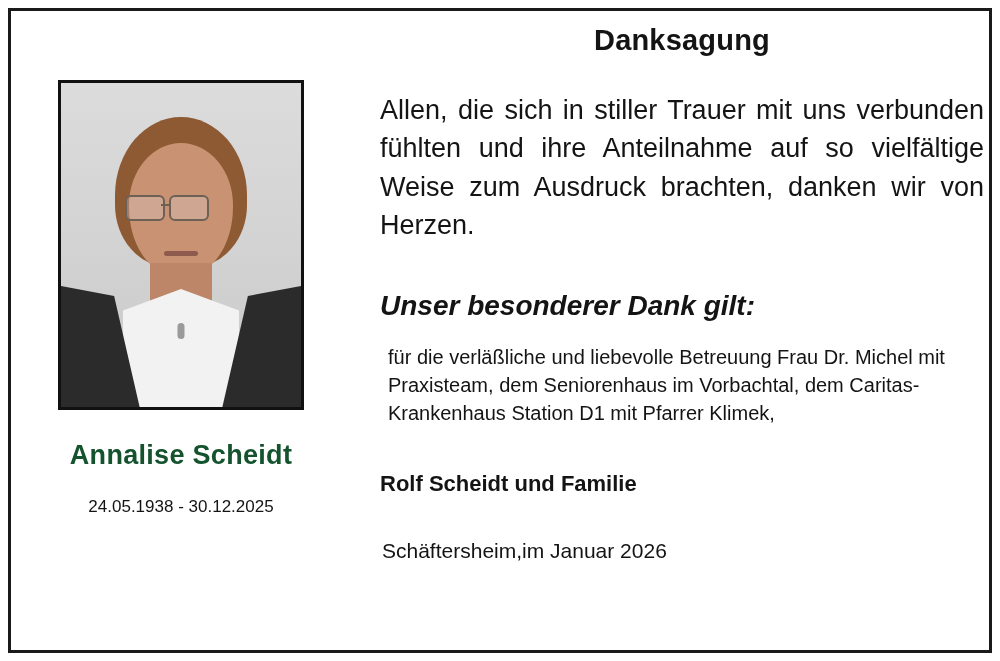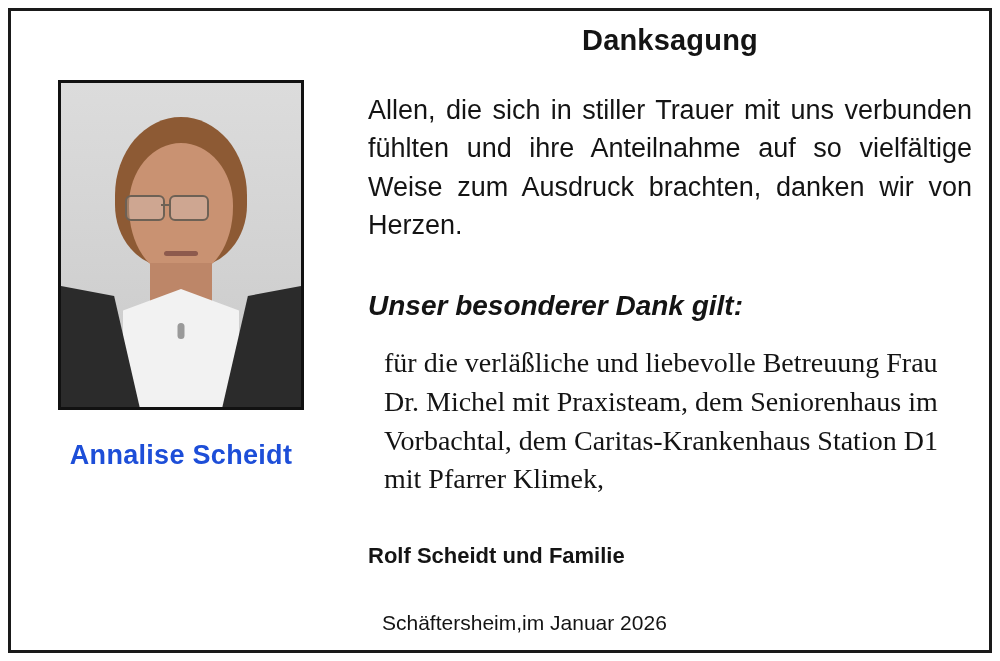--- a/index.html
+++ b/index.html
@@ -135,32 +135,32 @@
     transform: translateX(-50%);
     width: 7px;
     height: 16px;
     background: #9a9a9a;
     border-radius: 4px;
   }
   .name {
     margin-top: 30px;
     font-size: 27px;
     font-weight: bold;
-    color: #1d4ed8;
+    color: #14532d;
     letter-spacing: 0.3px;
   }
   .dates {
     margin-top: 26px;
     font-size: 17px;
     color: #141414;
   }
   
   .right-col {
     position: absolute;
-    left: 368px;
+    left: 380px;
     top: 24px;
     width: 604px;
     color: #141414;
   }
   .heading {
     font-size: 29px;
     font-weight: bold;
     text-align: center;
     margin: 0 0 34px 0;
     letter-spacing: 0.2px;
@@ -171,38 +171,37 @@
     text-align: justify;
     margin: 0;
   }
   .thanks-title {
     font-size: 28px;
     font-weight: bold;
     margin: 46px 0 22px 0;
     font-style: italic;
   }
   .para {
-    font-size: 28px;
+    font-size: 20px;
     line-height: 1.38;
-    margin: 0 0 16px 16px;
-    font-family: Liberation Serif, serif;
+    margin: 0 0 16px 8px;
   }
   .para.second {
     margin-top: 24px;
   }
   .signature {
     font-size: 22px;
     font-weight: bold;
     text-align: left;
     margin-top: 44px;
   }
   .place-date {
     font-size: 21px;
     margin-top: 42px;
-    margin-left: 14px;
+    margin-left: 2px;
   }
 </style>
 </head>
 <body>
 
 <div class="page">
 
   <div class="border-frame"></div>
 
   <div class="left-col">
@@ -217,20 +216,21 @@
         <div class="p-mouth"></div>
         <div class="p-neck"></div>
         <div class="p-collar"></div>
         <div class="p-jacket-l"></div>
         <div class="p-jacket-r"></div>
         <div class="p-pendant"></div>
       </div>
     </div>
 
     <div class="name">Annalise Scheidt</div>
+    <div class="dates">24.05.1938 - 30.12.2025</div>
   </div>
 
   <div class="right-col">
 
     <h1 class="heading">Danksagung</h1>
 
     <p class="intro">Allen, die sich in stiller Trauer mit uns verbunden fühlten und ihre Anteilnahme auf so vielfältige Weise zum Ausdruck brachten, danken wir von Herzen.</p>
 
     <div class="thanks-title">Unser besonderer Dank gilt:</div>
 

